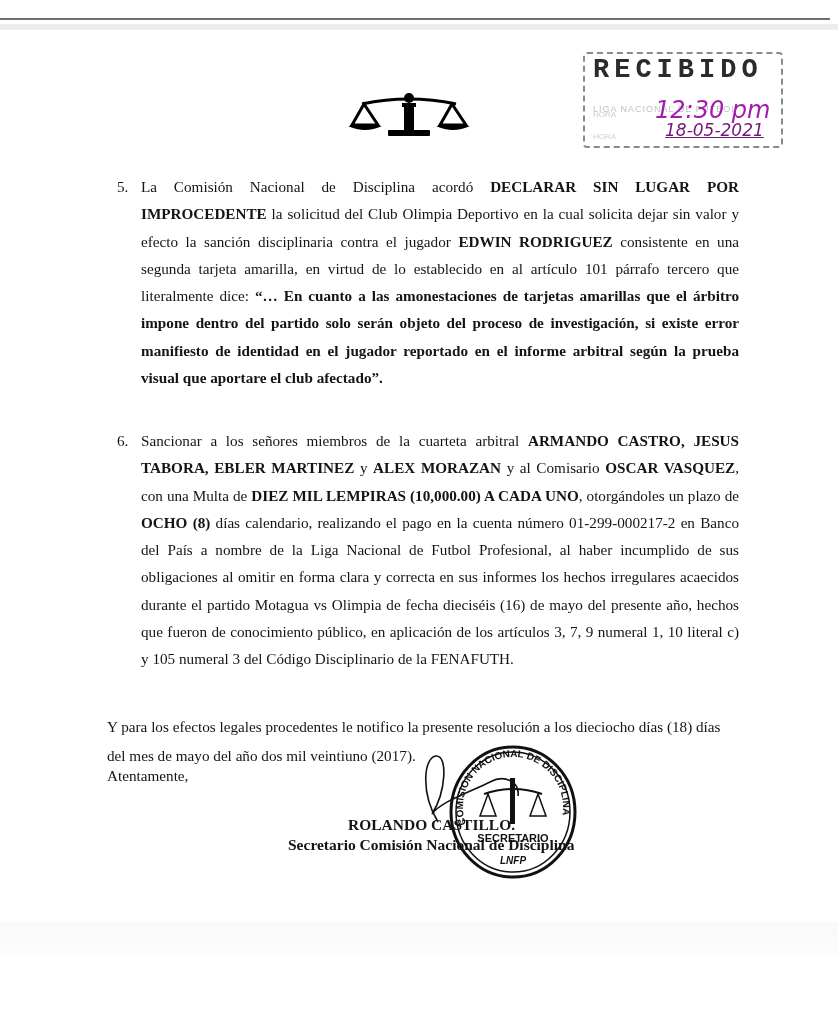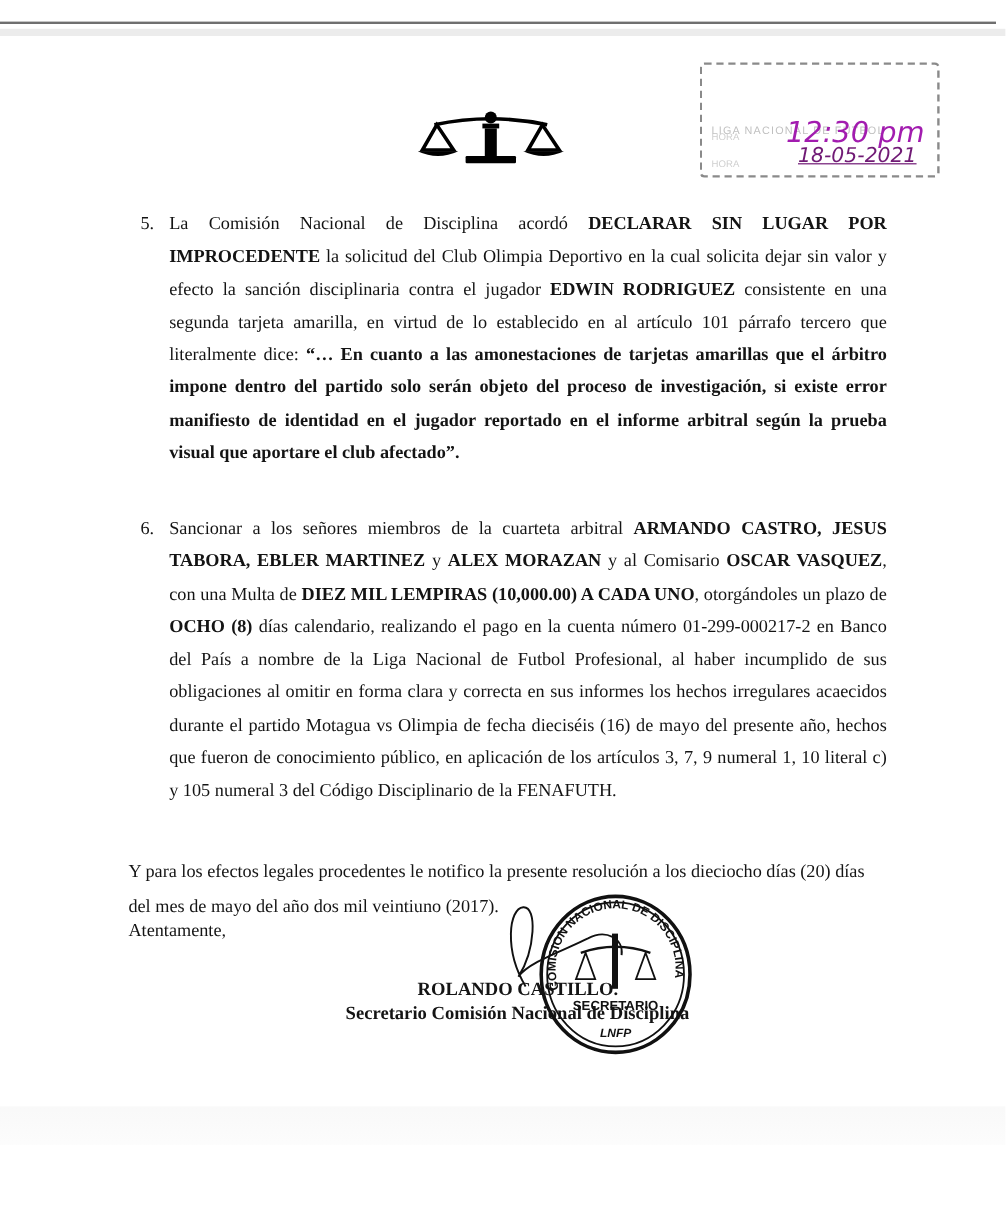--- a/index.html
+++ b/index.html
@@ -76,20 +76,21 @@
   .seal { position: absolute; left: 448px; top: 744px; width: 130px; height: 136px; }
   .scribble { position: absolute; left: 410px; top: 752px; width: 120px; height: 80px; }
 </style>
 </head>
 <body>
 
 <div class="top-rule"></div>
 <div class="top-band"></div>
 
 <div class="stamp">
+  <div class="stamp-title">RECIBIDO</div>
   <div class="stamp-sub">LIGA NACIONAL DE FUTBOL</div>
   <div class="stamp-label" style="top:56px">HORA</div>
   <div class="stamp-label" style="top:78px">HORA</div>
   <div class="stamp-time">12:30 pm</div>
   <div class="stamp-date">18-05-2021</div>
 </div>
 
 <svg class="logo" viewBox="0 0 130 50">
   <path d="M18 14 Q65 4 112 14" stroke="#000" stroke-width="3" fill="none"></path>
   <circle cx="65" cy="8" r="5" fill="#000"></circle>
@@ -109,21 +110,21 @@
   </span>
 </div>
 
 <div class="item" style="top:427px">
   <span class="num">6.</span>
   <span class="txt">
     <span>Sancionar a los señores miembros de la cuarteta arbitral </span><b>ARMANDO CASTRO, JESUS TABORA, EBLER MARTINEZ</b><span> y </span><b>ALEX MORAZAN</b><span> y al Comisario </span><b>OSCAR VASQUEZ</b><span>, con una Multa de </span><b>DIEZ MIL LEMPIRAS (10,000.00) A CADA UNO</b><span>, otorgándoles un plazo de </span><b>OCHO (8)</b><span> días calendario, realizando el pago en la cuenta número 01-299-000217-2 en Banco del País a nombre de la Liga Nacional de Futbol Profesional, al haber incumplido de sus obligaciones al omitir en forma clara y correcta en sus informes los hechos irregulares acaecidos durante el partido Motagua vs Olimpia de fecha dieciséis (16) de mayo del presente año, hechos que fueron de conocimiento público, en aplicación de los artículos 3, 7, 9 numeral 1, 10 literal c) y 105 numeral 3  del Código Disciplinario de la FENAFUTH.</span>
   </span>
 </div>
 
-<div class="closing" style="top:712px">Y para los efectos legales procedentes le notifico la presente resolución a los dieciocho días (20) días</div>
+<div class="closing" style="top:712px">Y para los efectos legales procedentes le notifico la presente resolución a los dieciocho días (18) días</div>
 <div class="closing" style="top:741px">del mes de mayo del año dos mil veintiuno (2017).</div>
 <div class="closing" style="top:761px">Atentamente,</div>
 
 <svg class="scribble" viewBox="0 0 120 80">
   <path d="M28 70 C10 40, 14 5, 26 4 C38 3, 36 40, 22 62 C30 50, 60 40, 80 30 C95 22, 110 30, 108 44" stroke="#111" stroke-width="1.6" fill="none"></path>
 </svg>
 
 <div class="sig-name">ROLANDO CASTILLO.</div>
 <div class="sig-title">Secretario Comisión Nacional de Disciplina</div>
 

